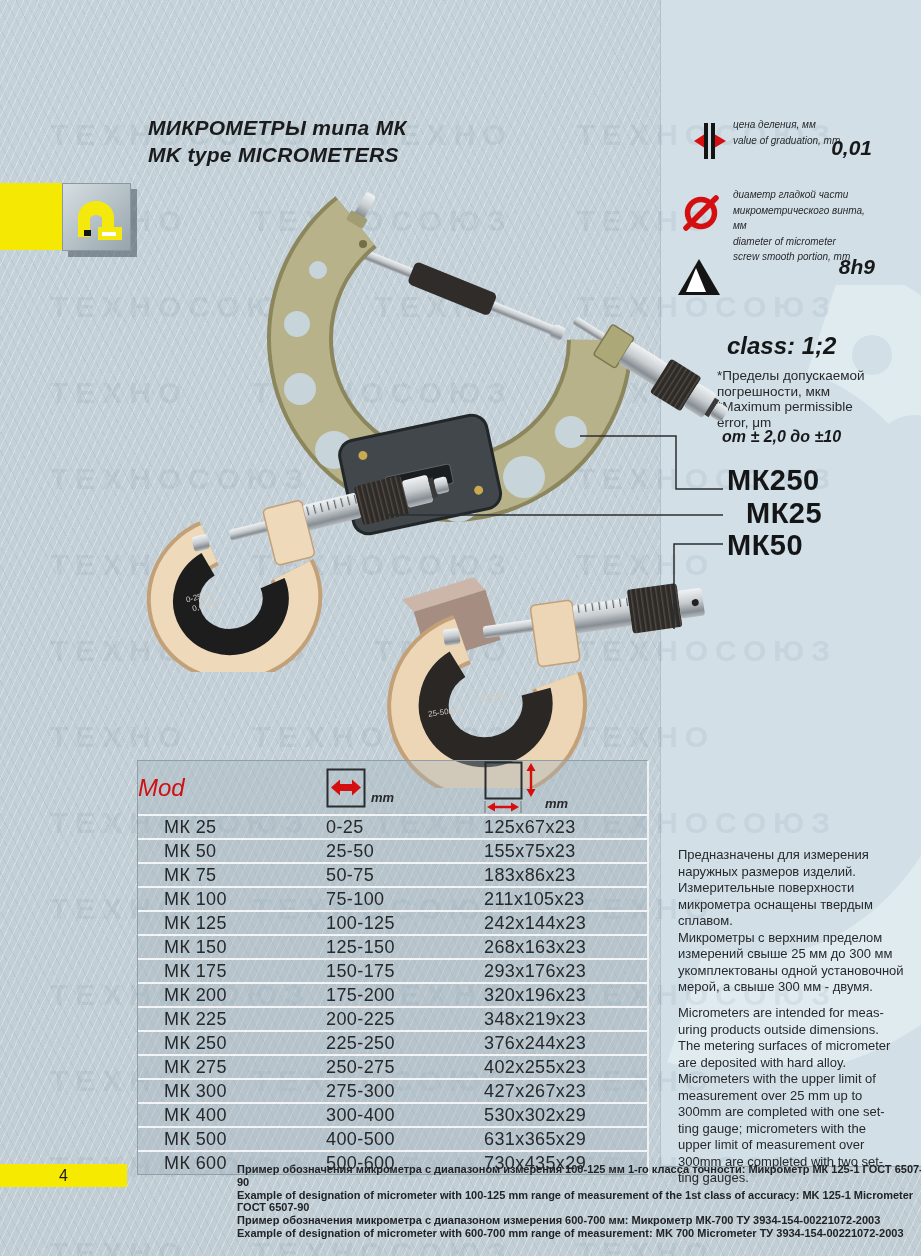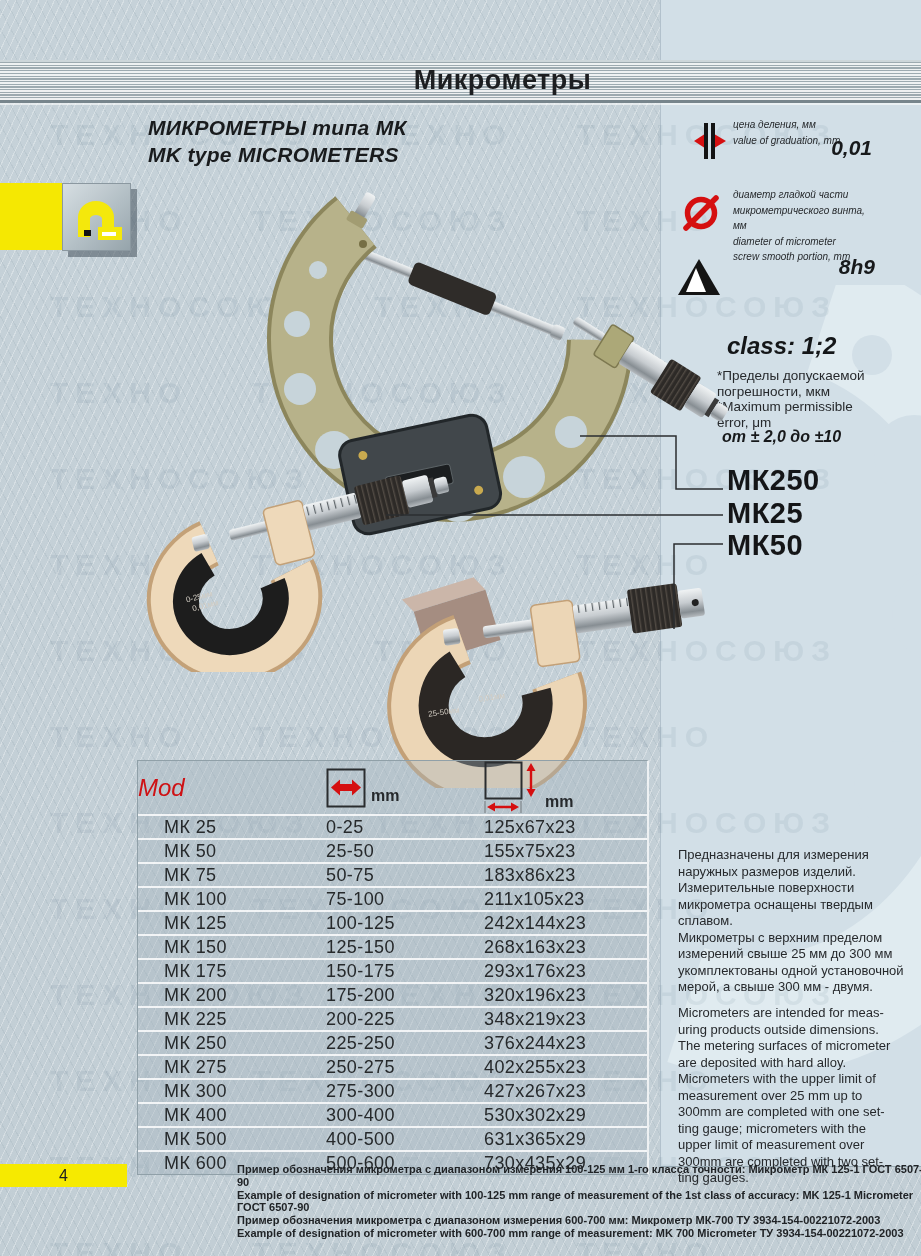--- a/index.html
+++ b/index.html
@@ -45,21 +45,21 @@
   .acc-range{font-size:16px;font-weight:bold;font-style:italic;color:#17191b;}
   .model-label{font-size:29px;font-weight:bold;color:#141517;letter-spacing:0.5px;}
   
   .table-panel{position:absolute;left:137px;top:760px;width:509px;
     background:rgba(163,180,190,0.38);border:1px solid #90a0a8;border-right:2px solid rgba(255,255,255,0.75);}
   .table-panel table{border-collapse:collapse;width:100%;table-layout:fixed;}
   .table-panel col.c1{width:162px;} .table-panel col.c2{width:158px;}
   .table-panel th{height:52px;text-align:left;vertical-align:middle;font-weight:normal;padding:0;}
   .th-inner{display:flex;align-items:flex-end;gap:5px;padding-left:26px;}
   .mod-head{color:#ce1114;font-style:italic;font-weight:bold;font-size:24px;padding-left:26px;}
-  .unit-label{font-size:16px;font-weight:bold;color:#26292c;padding-bottom:3px;}
+  .unit-label{font-size:13px;font-weight:bold;font-style:italic;color:#26292c;padding-bottom:3px;}
   .table-panel td{height:22px;font-size:18px;color:#26292b;letter-spacing:0.4px;
     padding:0 0 0 26px;border-top:2px solid rgba(255,255,255,0.82);white-space:nowrap;}
   
   .desc{font-size:13px;line-height:16.5px;white-space:pre-line;color:#26292c;width:244px;}
   .page-box{position:absolute;left:0;top:1164px;width:127px;height:23px;background:#f6ea00;
     text-align:center;font-size:16px;line-height:23px;color:#1c1e20;}
   .footer-lines{position:absolute;left:237px;top:1163px;width:690px;
     font-size:11px;font-weight:bold;line-height:12.8px;color:#202326;}
   .leaders{position:absolute;inset:0;pointer-events:none;}
   svg{display:block;}
@@ -119,23 +119,20 @@
       <span>ТЕХНОСОЮЗ</span>
       <span>ТЕХНО</span>
       <span>ТЕХНОСОЮЗ</span>
       <span>ТЕХНО</span>
       <span>ТЕХНОСОЮЗ</span>
       <span>ТЕХНО</span>
       <span>ТЕХНОСОЮЗ</span>
       <span>ТЕХНО</span>
     </div>
 
-  <div class="header-band">
-    <div class="header-title">Микрометры</div>
-  </div>
 
   <div class="intro">
     <div>МИКРОМЕТРЫ типа МК</div>
     <div>MK type MICROMETERS</div>
   </div>
 
   <div class="yellow-strip"></div>
   <div class="icon-button">
     <svg width="54" height="52" viewBox="0 0 54 52">
       <path d="M8 46 V26 A18 16 0 0 1 44 26 V46 H32 V27 A7 6 0 0 0 20 27 V46 Z" fill="#f4e80c"></path>
@@ -179,21 +176,21 @@
   </div>
 
   <div class="abs class-label" style="left:727px;top:332px;">class: 1;2</div>
   <div class="abs acc-note" style="left:717px;top:368px;">*Пределы допускаемой
 погрешности, мкм
 *Maximum permissible
 error, μm</div>
   <div class="abs acc-range" style="left:722px;top:428px;">от ± 2,0 до ±10</div>
 
   <div class="abs model-label" style="left:727px;top:464px;">МК250</div>
-  <div class="abs model-label" style="left:727px;top:497px;">МК25</div>
+  <div class="abs model-label" style="left:746px;top:497px;">МК25</div>
   <div class="abs model-label" style="left:727px;top:529px;">МК50</div>
 
   <svg class="abs" style="left:250px;top:182px;" width="500" height="400" viewBox="0 0 500 400">
     <defs>
       <linearGradient id="sil1" x1="0" y1="0" x2="0" y2="1">
         <stop offset="0" stop-color="#f0f3f4"></stop>
           <stop offset="0.45" stop-color="#c7ccd0"></stop>
         <stop offset="0.8" stop-color="#878e93"></stop>
           <stop offset="1" stop-color="#b6bbbf"></stop>
       </linearGradient>

